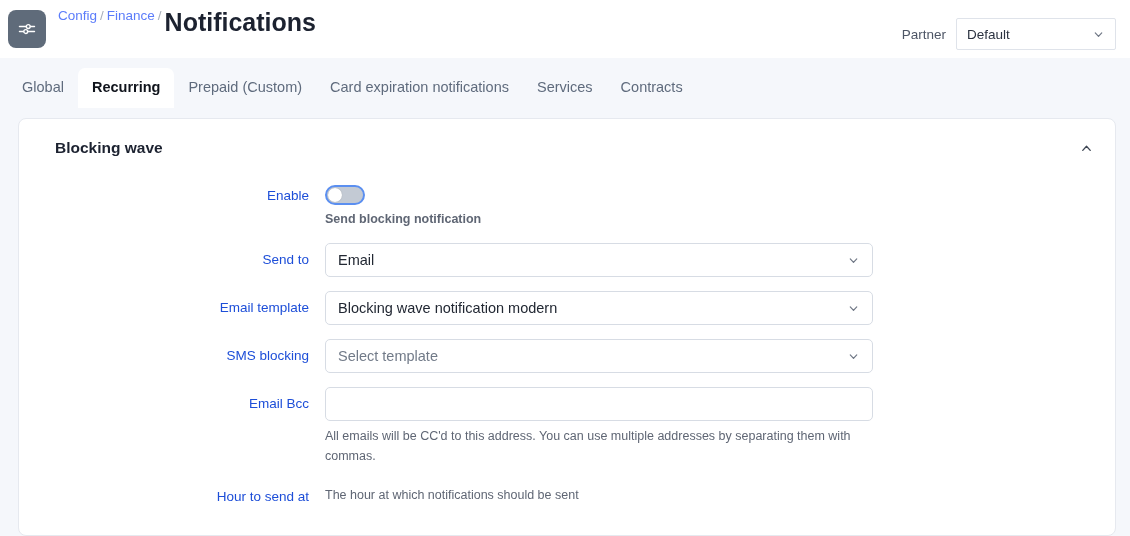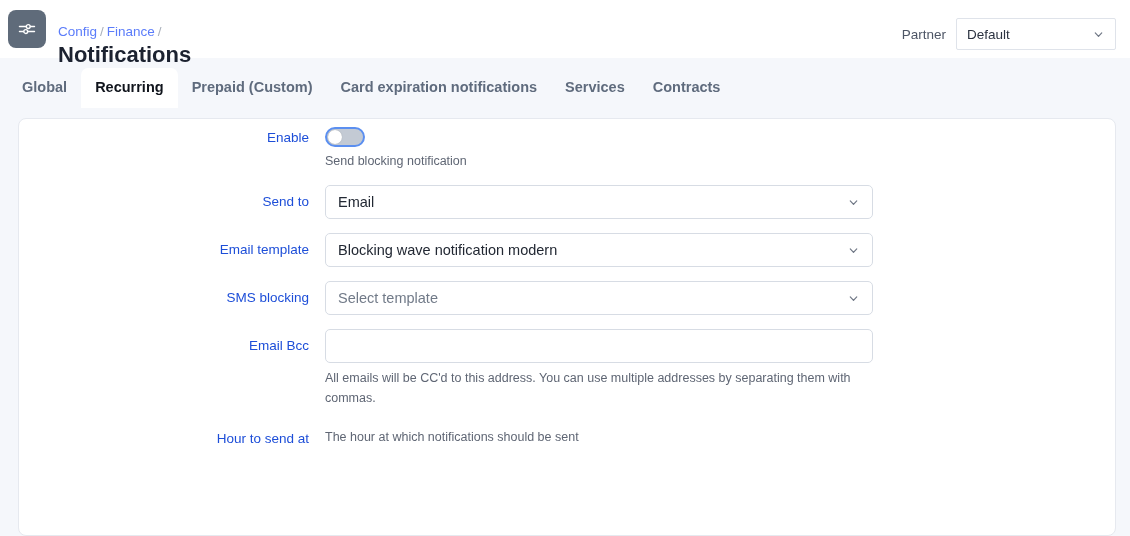--- a/index.html
+++ b/index.html
@@ -44,41 +44,40 @@
     display: flex;
     align-items: center;
     justify-content: center;
     margin-top: 4px;
     flex: 0 0 auto;
   }
   .app-icon svg { display: block; }
   .title-block {
     margin-left: 12px;
     display: flex;
-    flex-direction: column;
+    flex-direction: row;
     justify-content: space-between;
     padding-top: 1px;
-    margin-top: 16px;
   }
   .breadcrumb {
     font-size: 13.5px;
     line-height: 17px;
     color: #8d94a0;
     white-space: nowrap;
   }
   .breadcrumb a {
     color: #5b7cfa;
     text-decoration: none;
   }
   .breadcrumb .sep {
     color: #a9b0bb;
     margin: 0 3px;
   }
   .page-title {
-    font-size: 22px;
+    font-size: 25px;
     line-height: 26px;
     font-weight: bold;
     color: #1c2230;
     margin-top: 2px;
     white-space: nowrap;
   }
   .header-right {
     margin-left: auto;
     display: flex;
     align-items: center;
@@ -123,21 +122,20 @@
     flex: 0 0 auto;
   }
   .tab {
     font-size: 14.5px;
     color: #5f6b7d;
     padding: 10px 14px 12px 14px;
     line-height: 18px;
     white-space: nowrap;
     border-radius: 7px 7px 0 0;
     cursor: pointer;
-    font-weight: bold;
   }
   .tab.active {
     background: #ffffff;
     color: #10141c;
     font-weight: bold;
   }
 
   
   .content {
     flex: 1 1 auto;
@@ -219,21 +217,21 @@
   .helper {
     font-size: 12.5px;
     color: #5f6674;
     line-height: 20px;
     margin-top: 5px;
     max-width: 548px;
   }
   .helper.tight { margin-top: 4px; }
 
   
-  .toggle-wrap { padding-top: 4px; }
+  .toggle-wrap { padding-top: 4px; font-weight: bold; }
   .toggle {
     width: 40px;
     height: 20px;
     border-radius: 11px;
     background: #c3cad4;
     border: 2px solid #5b8ff0;
     box-sizing: border-box;
     position: relative;
     cursor: pointer;
   }
@@ -290,20 +288,28 @@
     <div class="tab active">Recurring</div>
     <div class="tab">Prepaid (Custom)</div>
     <div class="tab">Card expiration notifications</div>
     <div class="tab">Services</div>
     <div class="tab">Contracts</div>
   </div>
 
   <div class="content">
     <div class="card">
 
+      <div class="card-header">
+        <div class="card-title">Blocking wave</div>
+        <div class="collapse-btn">
+          <svg viewBox="0 0 20 20" fill="none" stroke="currentColor" stroke-width="1.8" stroke-linecap="round" stroke-linejoin="round">
+              <polyline points="5,12.5 10,7 15,12.5"></polyline>
+            </svg>
+        </div>
+      </div>
 
       <div class="form">
 
         <div class="row toggle-row">
           <div class="row-label">Enable</div>
           <div class="row-field toggle-wrap">
             <div class="toggle">
               <div class="knob"></div>
             </div>
             <div class="helper tight">Send blocking notification</div>

